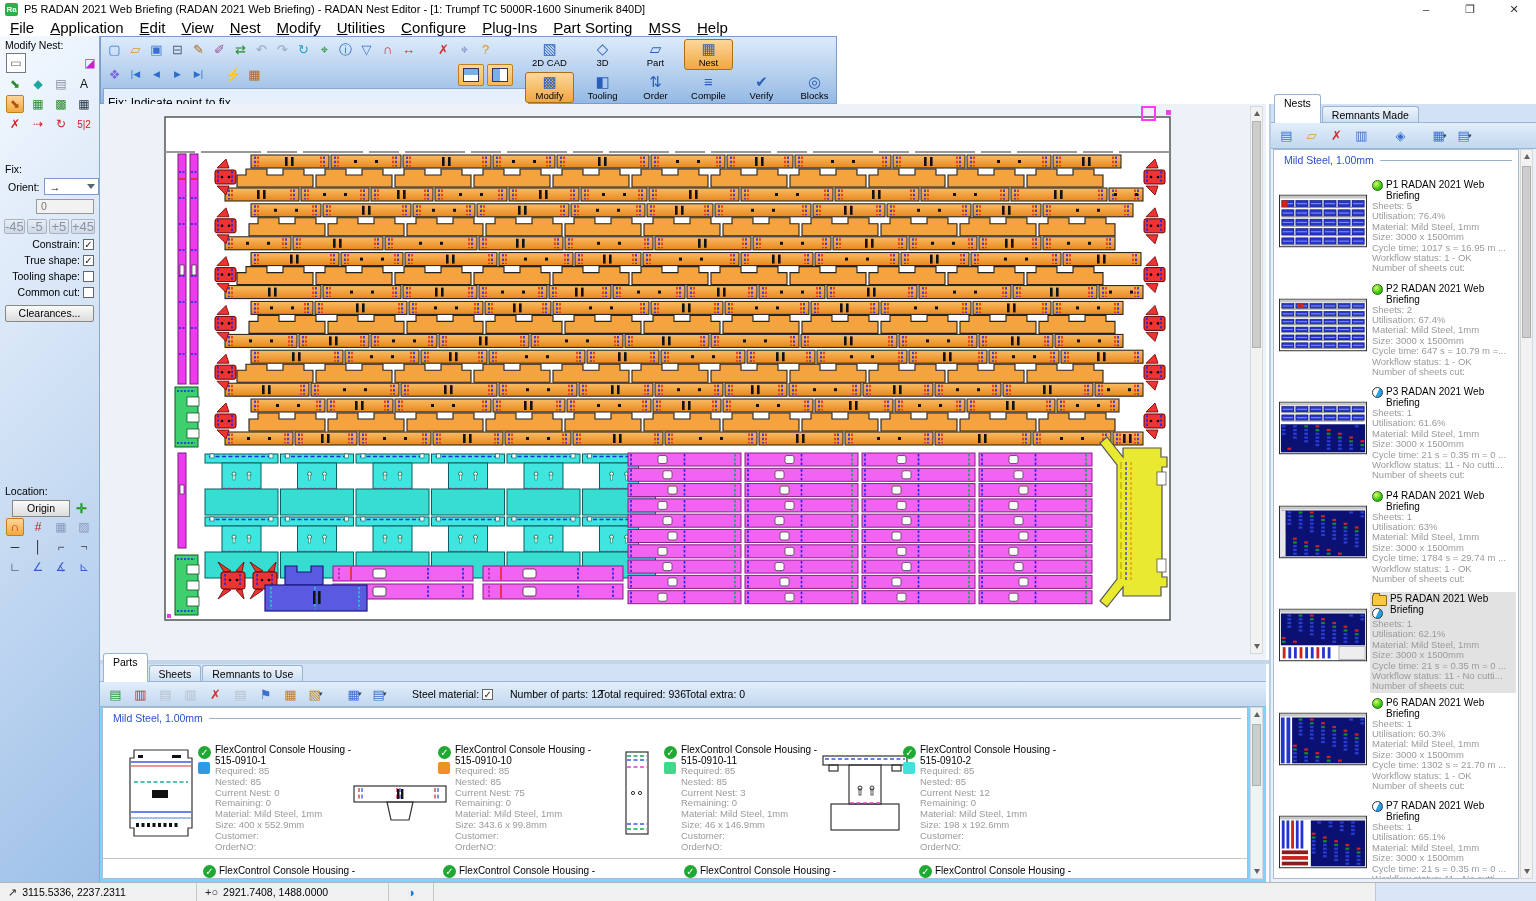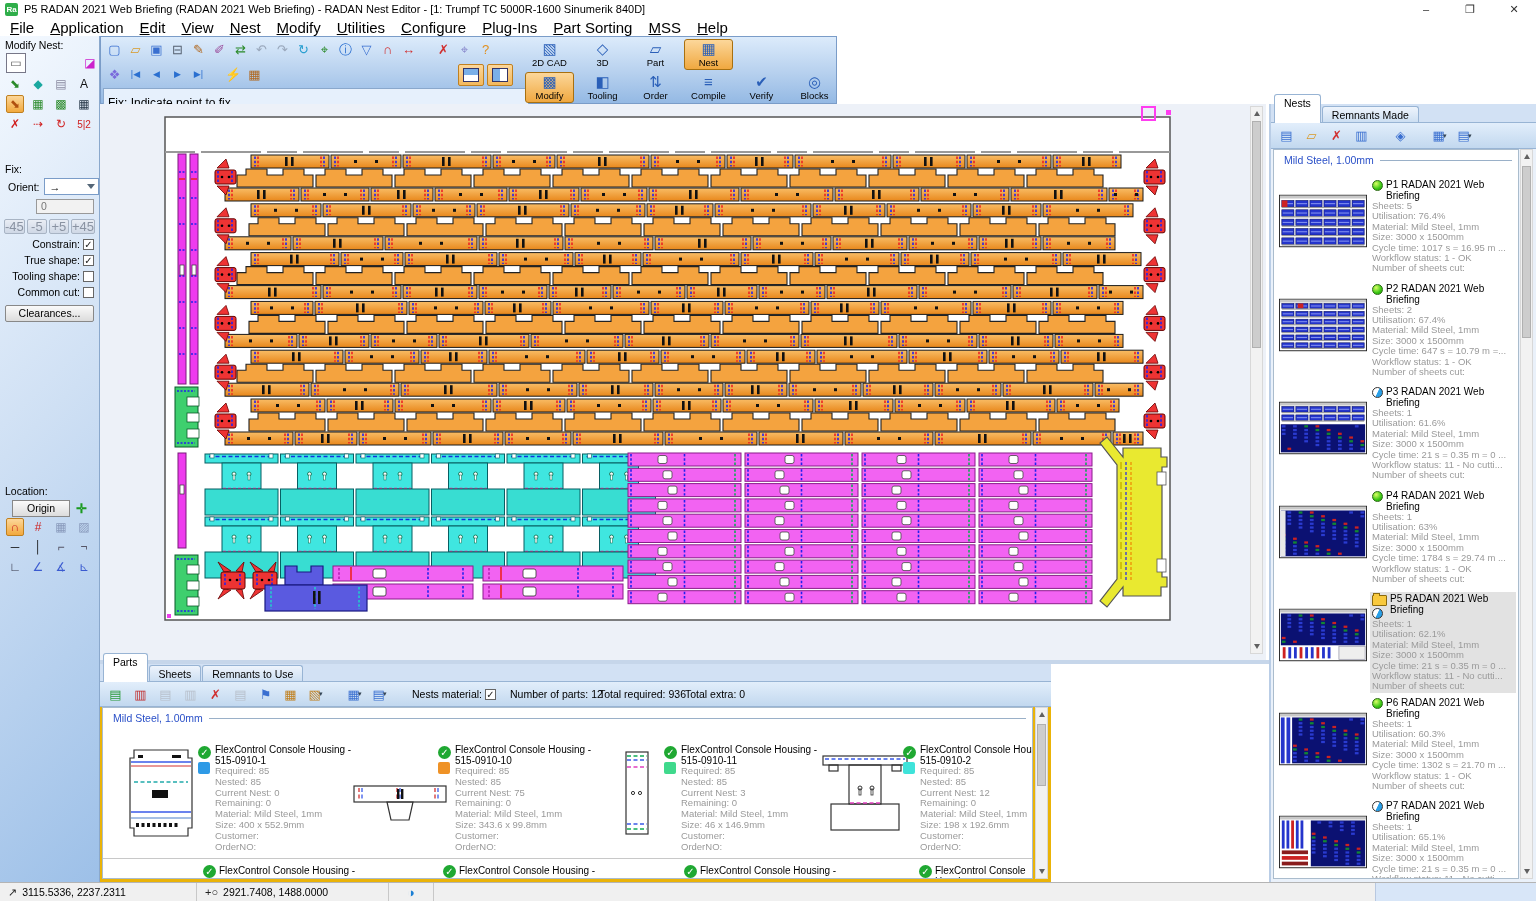--- a/index.html
+++ b/index.html
@@ -97,21 +97,21 @@
   .sphere{width:11px;height:11px;border-radius:50%;flex:0 0 auto;margin-top:1px;
       background:radial-gradient(circle at 35% 30%,#dbff66,#3ac715 60%,#1c9a06);border:1px solid #2a6a10;box-sizing:border-box}
   .half{width:11px;height:11px;border-radius:50%;flex:0 0 auto;margin-top:1px;
       background:linear-gradient(115deg,#fff 47%,#2aa0e8 53%);border:1px solid #333;box-sizing:border-box}
   .folder{width:13px;height:9px;background:#f8c93e;border:1px solid #8a6a10;border-radius:1px;position:relative;flex:0 0 auto;margin-top:2px}
   .folder::before{content:"";position:absolute;top:-3px;left:0;width:5px;height:2px;background:#f8c93e;border:1px solid #8a6a10;border-bottom:none}
   .icon-stack{display:flex;flex-direction:column;gap:1px;flex:0 0 auto}
   .rp-scroll{right:3px;top:45px;bottom:3px}
   
   .h-divider{position:absolute;left:100px;top:660px;width:1169px;height:4px;background:#c6d6ea}
-  .bottom-panel{position:absolute;left:100px;top:664px;width:951px;height:218px;background:#eab308}
+  .bottom-panel{position:absolute;left:100px;top:664px;width:1166px;height:218px;background:#7dd3fc}
   .bp-tabs{height:17px;display:flex;align-items:flex-end;padding-left:3px;background:#d2e1f4;border-bottom:1px solid #98b4d4}
   .bp-toolbar{height:24px;display:flex;align-items:center;gap:4px;padding-left:5px;position:relative;
       background:linear-gradient(#e2eefb,#c2d8ef);border-bottom:1px solid #98b4d4}
   .match-wrap{position:absolute;left:312px;display:flex;align-items:center;font-size:10.5px}
   .stat{position:absolute;font-size:10.5px;white-space:nowrap}
   .bp-list{position:absolute;left:2px;top:43px;right:18px;bottom:3px;background:#fff;border:1px solid #aabccd;overflow:hidden}
   .pcard-thumb{position:absolute}
   .pcard-text{position:absolute;top:36px;width:150px}
   .pcard-title{font-size:10px;color:#000;line-height:11px}
   .pcard-detail{font-size:9.5px;color:#9a9a9a;line-height:10.8px;white-space:nowrap}
@@ -2547,21 +2547,21 @@
 
 <div class="h-divider"></div>
 <div class="bottom-panel">
   <div class="bp-tabs" id="bp-tabs">
       <div class="tab active">Parts</div>
       <div class="tab">Sheets</div>
       <div class="tab">Remnants to Use</div>
     </div>
   <div class="bp-toolbar" id="bp-toolbar">
     <div class="match-wrap">
-      <span>Nests material:</span>
+      <span>Steel material:</span>
       <span class="checkbox checked"></span>
     </div>
     <span class="stat" style="left:410px" id="stat0"><span>Number of parts:</span>&nbsp;<span>12</span></span>
     <span class="stat" style="left:499px" id="stat1"><span>Total required:</span>&nbsp;<span>936</span></span>
     <span class="stat" style="left:585px" id="stat2"><span>Total extra:</span>&nbsp;<span>0</span></span>
   <div class="tbtn">
         <span class="glyph" style="color: rgb(42, 154, 58);">▤</span>
       </div>
       <div class="tbtn">
         <span class="glyph" style="color: rgb(192, 48, 48);">▥</span>

